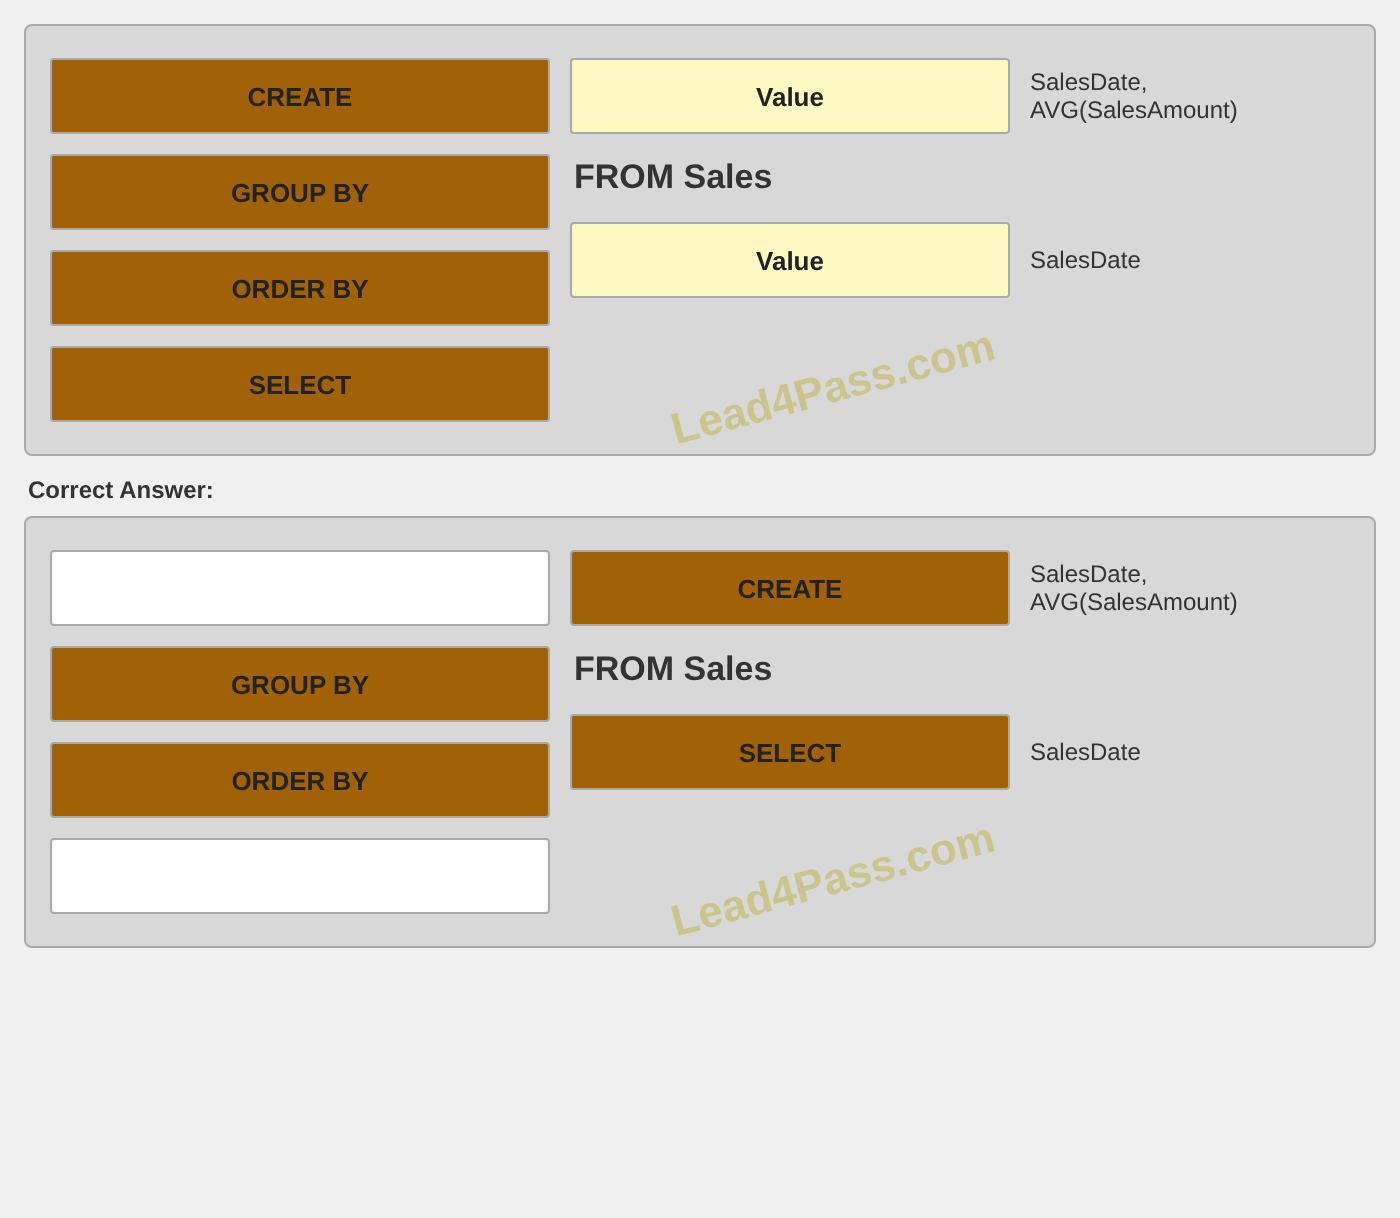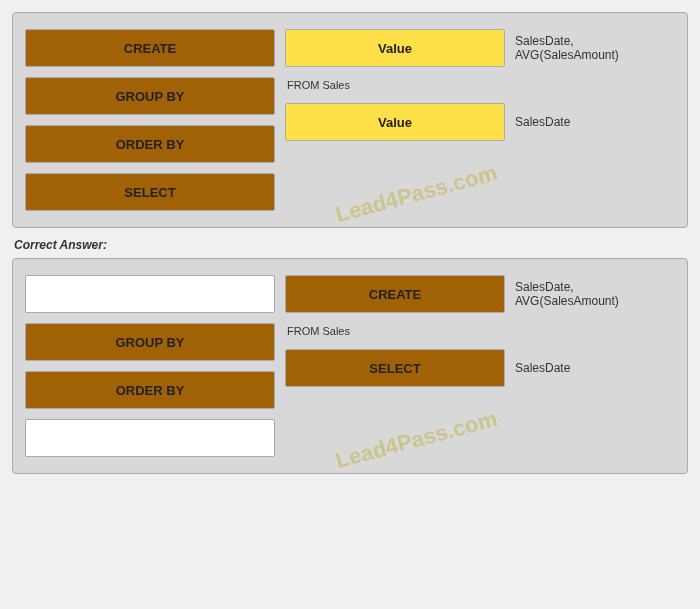--- a/index.html
+++ b/index.html
@@ -60,21 +60,21 @@
     }
 
     .btn-empty {
       background: #fff;
       border: 1.5px solid #aaa;
       border-radius: 2px;
       min-height: 38px;
     }
 
     .btn-yellow {
-      background: #fde047;
+      background: #fef9c3;
       border: 1.5px solid #aaa;
       border-radius: 2px;
       padding: 10px 8px;
       text-align: center;
       font-weight: bold;
       font-size: 13px;
       color: #222;
       cursor: pointer;
       min-height: 38px;
       display: flex;
@@ -94,35 +94,34 @@
     }
 
     .label-text {
       font-size: 12px;
       font-weight: normal;
       color: #333;
       white-space: nowrap;
     }
 
     .from-sales {
-      font-size: 11px;
-      font-weight: normal;
+      font-size: 17px;
+      font-weight: bold;
       color: #333;
       margin-top: 2px;
       margin-bottom: 2px;
       padding-left: 2px;
     }
 
     .correct-answer-label {
       font-size: 12px;
       font-weight: bold;
       color: #333;
       margin-bottom: 6px;
       padding-left: 2px;
-      font-style: italic;
     }
 
     .watermark {
       position: absolute;
       bottom: 20px;
       left: 50%;
       transform: translateX(-10%) rotate(-15deg);
       font-size: 22px;
       font-weight: bold;
       color: rgba(180, 160, 0, 0.35);

